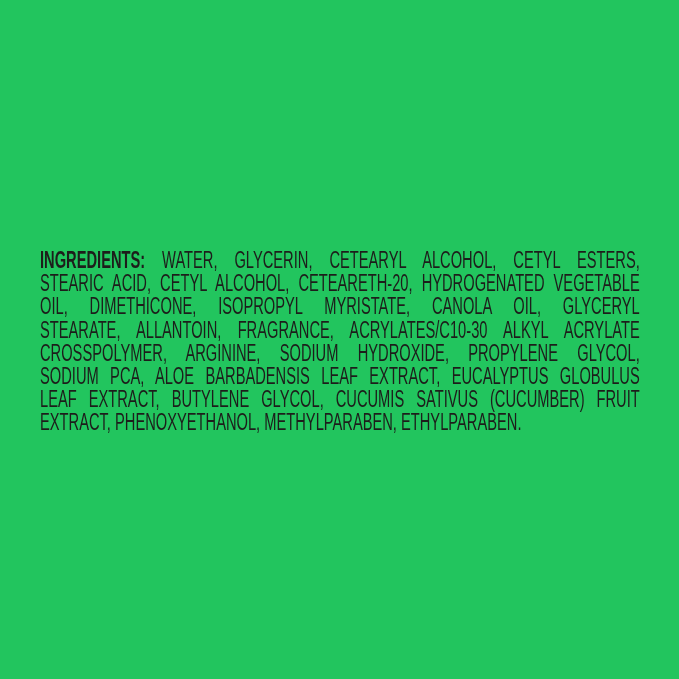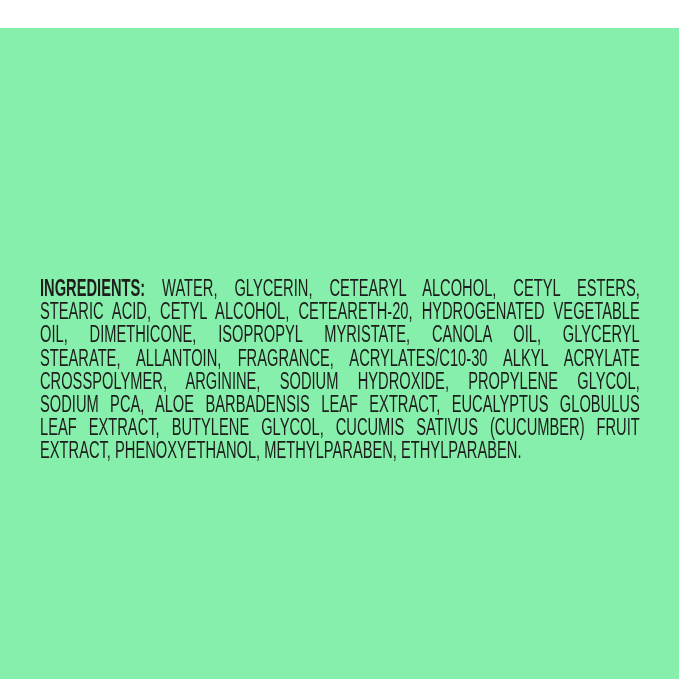--- a/index.html
+++ b/index.html
@@ -10,22 +10,21 @@
     width: 679px;
     height: 679px;
     background: #ffffff;
     overflow: hidden;
     position: relative;
     font-family: "Liberation Sans", "DejaVu Sans", sans-serif;
   }
   .label-canvas {
     position: absolute;
     inset: 0;
-    background: #86efac;
-    margin-top: 28px;
+    background: #22c55e;
   }
   
   .ingredients-block {
     position: absolute;
     left: 40px;
     top: 249px;
     width: 952px;                 
     transform: scaleX(0.63);
     transform-origin: 0 0;
     color: #1d1d1b;

